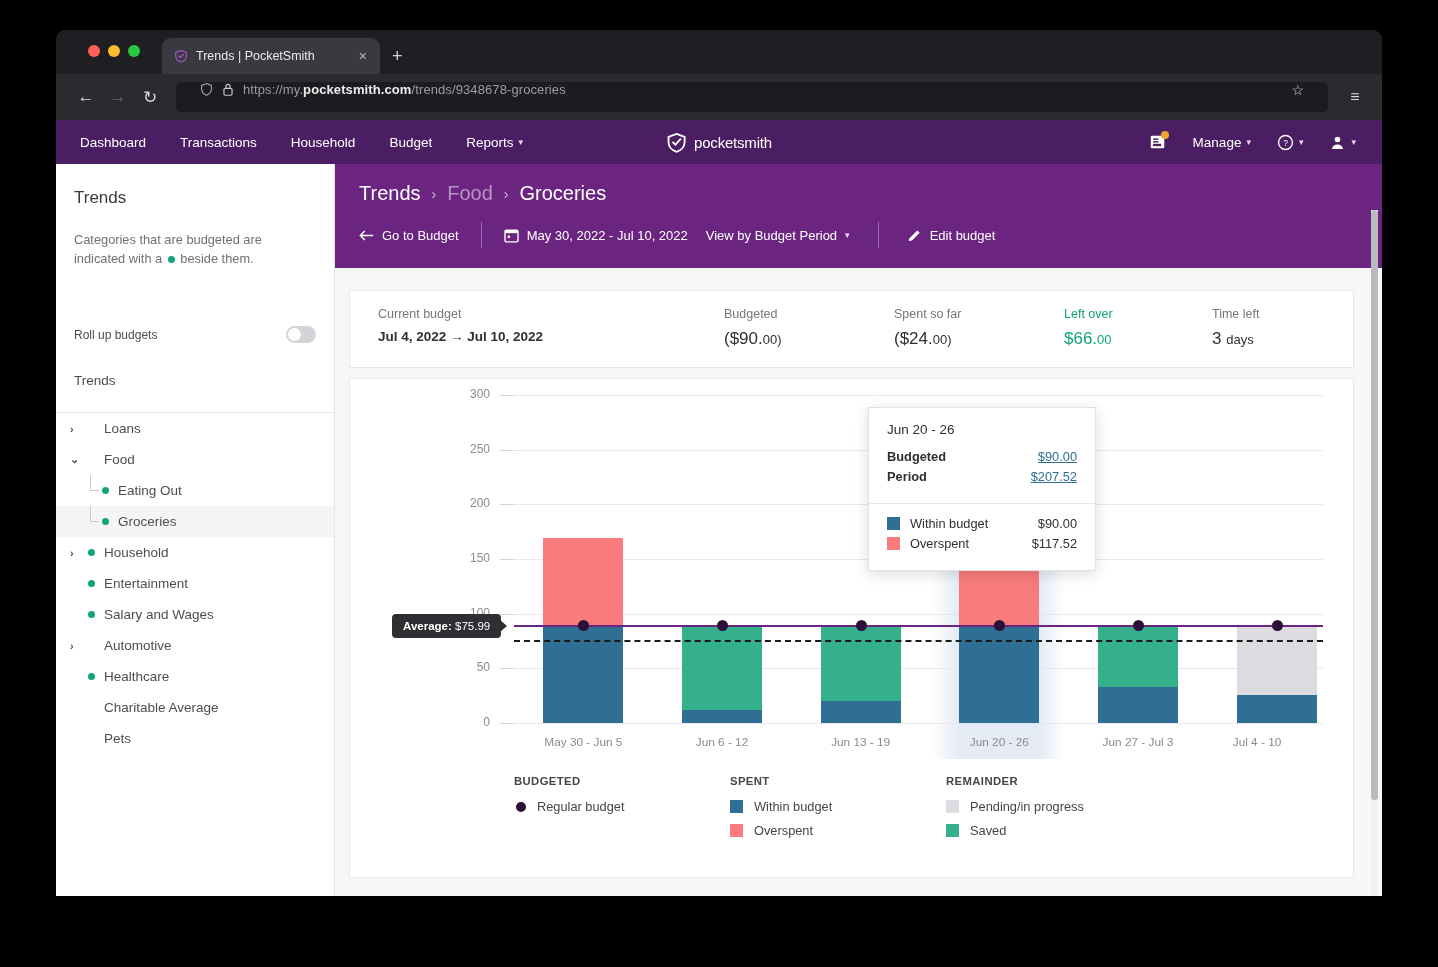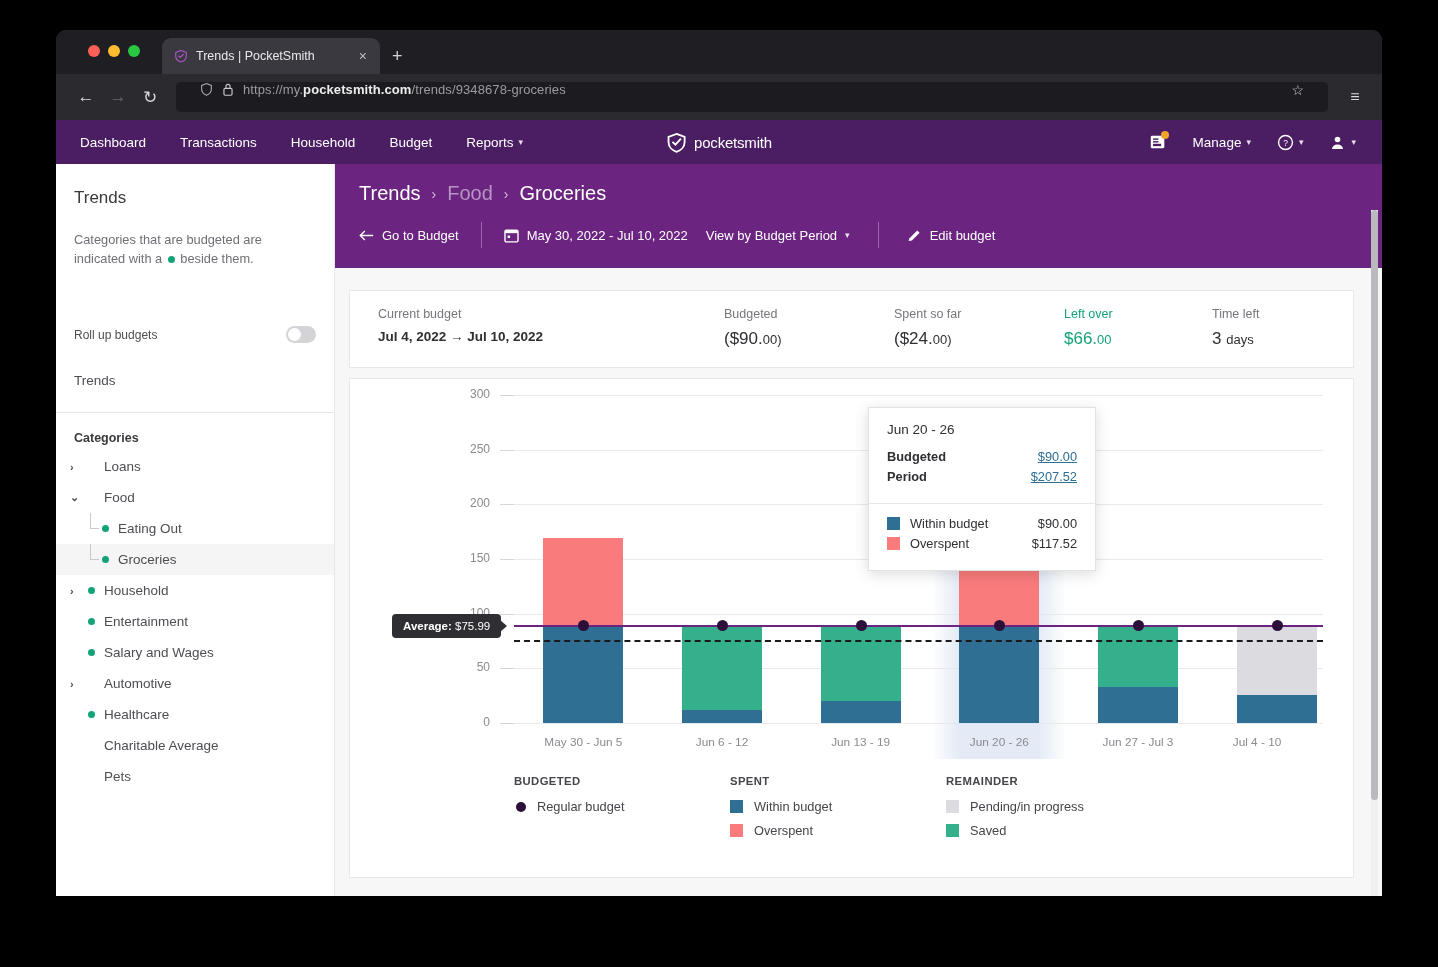--- a/index.html
+++ b/index.html
@@ -363,21 +363,20 @@
           <span>beside them.</span>
         </div>
         <div class="sb-toggle-row">
           <span>Roll up budgets</span>
           <span class="toggle">
               <span class="knob"></span>
             </span>
         </div>
         <div class="sb-link">Trends</div>
         <div class="sb-sep"></div>
-        <div class="sb-cats-hdr">Categories</div>
         <div id="cat-list">
             <div class="cat-row">
               <span class="chev">›</span>
               <span class="cat-dot"></span>
               <span class="cat-label">Loans</span>
             </div>
             <div class="cat-row">
               <span class="chev">⌄</span>
               <span class="cat-dot"></span>
               <span class="cat-label">Food</span>

